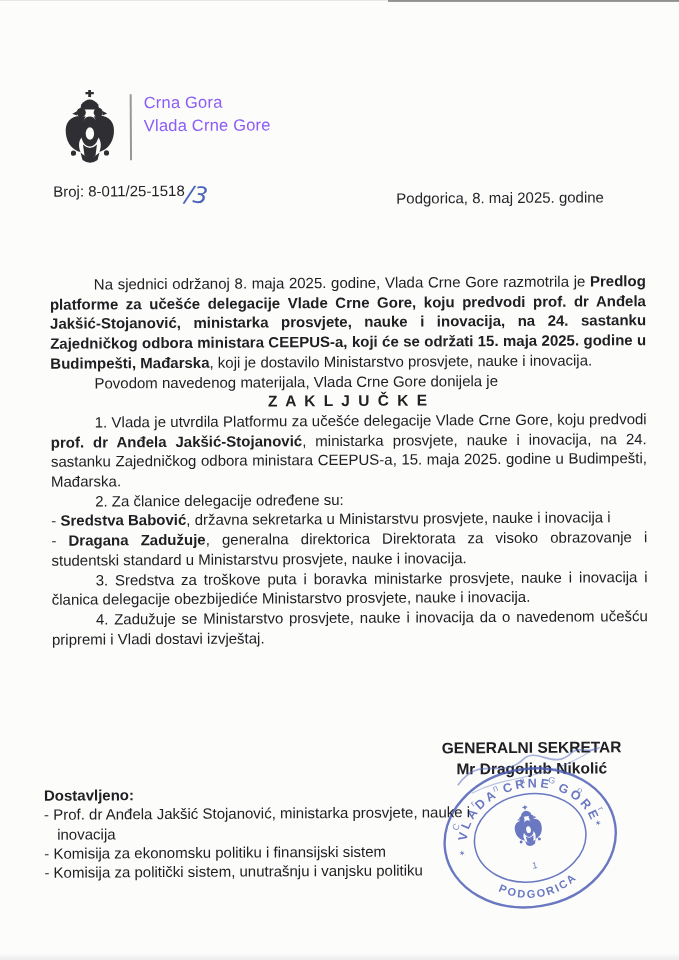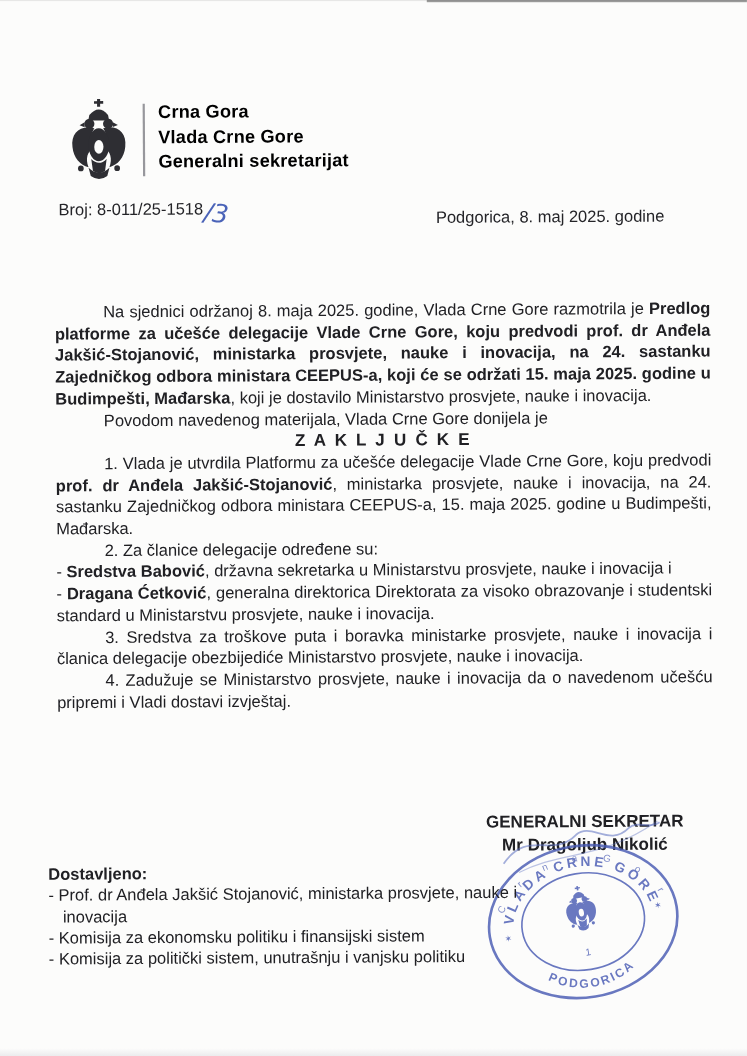--- a/index.html
+++ b/index.html
@@ -36,22 +36,22 @@
     background: linear-gradient(rgba(255,255,255,0), rgba(205,205,210,.35));
   }
   
   .letterhead {
     position: absolute; left: 64px; top: 88px;
     display: flex; align-items: flex-start; gap: 12px;
   }
   .emblem { width: 56px; height: 78px; display: block; }
   .lh-divider { width: 2px; height: 66px; background: #97979c; margin-top: 5px; }
   .lh-text {
-    font-weight: bold; font-size: 16.5px; line-height: 22.5px;
-    letter-spacing: .2px; color: #000000; padding-top: 2px;
+    font-weight: normal; font-size: 16.5px; line-height: 22.5px;
+    letter-spacing: .2px; color: #8b5cf6; padding-top: 2px;
   }
   
   .broj {
     position: absolute; left: 55px; top: 181px;
     font-size: 15px; color: #242428; white-space: nowrap;
   }
   .hand-mark {
     display: inline-block;
     color: #4a63b8;
     font-family: "DejaVu Sans", sans-serif;
@@ -126,37 +126,36 @@
             <circle cx="11.5" cy="63.5" r="2.6"></circle>
             <circle cx="44.5" cy="63.5" r="2.6"></circle>
           </g>
         </defs>
         <use href="#mne-eagle" style="color:#2e2e33"></use>
       </svg>
       <div class="lh-divider"></div>
       <div class="lh-text">
         <div>Crna Gora</div>
         <div>Vlada Crne Gore</div>
-        <div>Generalni sekretarijat</div>
       </div>
     </div>
 
     <div class="broj">
       <span>Broj: 8-011/25-1518</span><span class="hand-mark">/3</span>
     </div>
     <div class="place-date">Podgorica, 8. maj 2025. godine</div>
 
     <div class="body-text">
       <p class="ind"><span>Na sjednici održanoj 8. maja 2025. godine, Vlada Crne Gore razmotrila je </span><span class="b">Predlog platforme za učešće delegacije Vlade Crne Gore, koju predvodi prof. dr Anđela Jakšić-Stojanović, ministarka prosvjete, nauke i inovacija, na 24. sastanku Zajedničkog odbora ministara CEEPUS-a, koji će se održati 15. maja 2025. godine u Budimpešti, Mađarska</span><span>, koji je dostavilo Ministarstvo prosvjete, nauke i inovacija.</span></p>
       <p class="ind">Povodom navedenog materijala, Vlada Crne Gore donijela je</p>
       <p class="heading">Z A K L J U Č K E</p>
       <p class="ind"><span>1. Vlada je utvrdila Platformu za učešće delegacije Vlade Crne Gore, koju predvodi </span><span class="b">prof. dr Anđela Jakšić-Stojanović</span><span>, ministarka prosvjete, nauke i inovacija, na 24. sastanku Zajedničkog odbora ministara CEEPUS-a, 15. maja 2025. godine u Budimpešti, Mađarska.</span></p>
       <p class="ind">2. Za članice delegacije određene su:</p>
       <p><span>- </span><span class="b">Sredstva Babović</span><span>, državna sekretarka u Ministarstvu prosvjete, nauke i inovacija i</span></p>
-      <p><span>- </span><span class="b">Dragana Ćetković</span><span>, generalna direktorica Direktorata za visoko obrazovanje i studentski standard u Ministarstvu prosvjete, nauke i inovacija.</span></p>
+      <p><span>- </span><span class="b">Dragana Zadužuje</span><span>, generalna direktorica Direktorata za visoko obrazovanje i studentski standard u Ministarstvu prosvjete, nauke i inovacija.</span></p>
       <p class="ind">3. Sredstva za troškove puta i boravka ministarke prosvjete, nauke i inovacija i članica delegacije obezbijediće Ministarstvo prosvjete, nauke i inovacija.</p>
       <p class="ind">4. Zadužuje se Ministarstvo prosvjete, nauke i inovacija da o navedenom učešću pripremi i Vladi dostavi izvještaj.</p>
     </div>
 
     <div class="signature">
       <div>GENERALNI SEKRETAR</div>
       <div>Mr Dragoljub Nikolić</div>
     </div>
 
     <svg class="sig-stroke" width="160" height="60" viewBox="0 0 160 60" aria-hidden="true">

